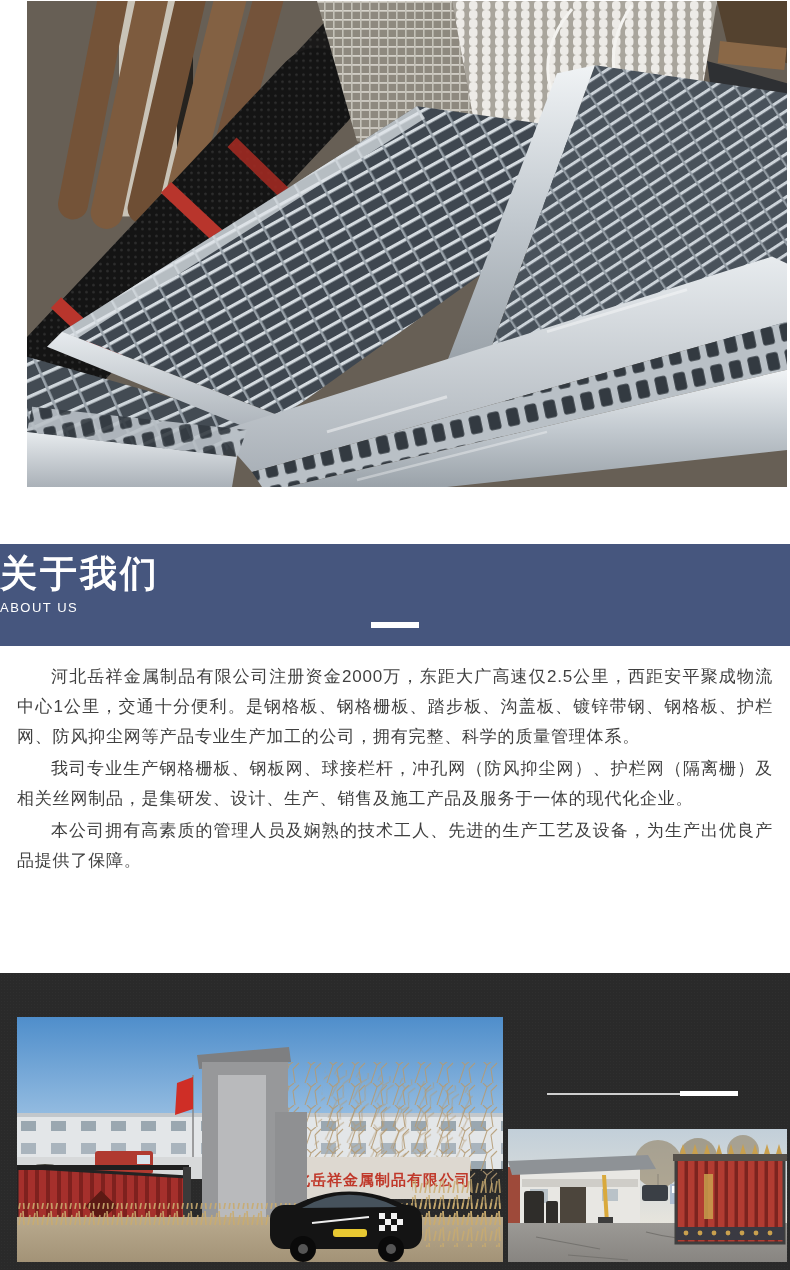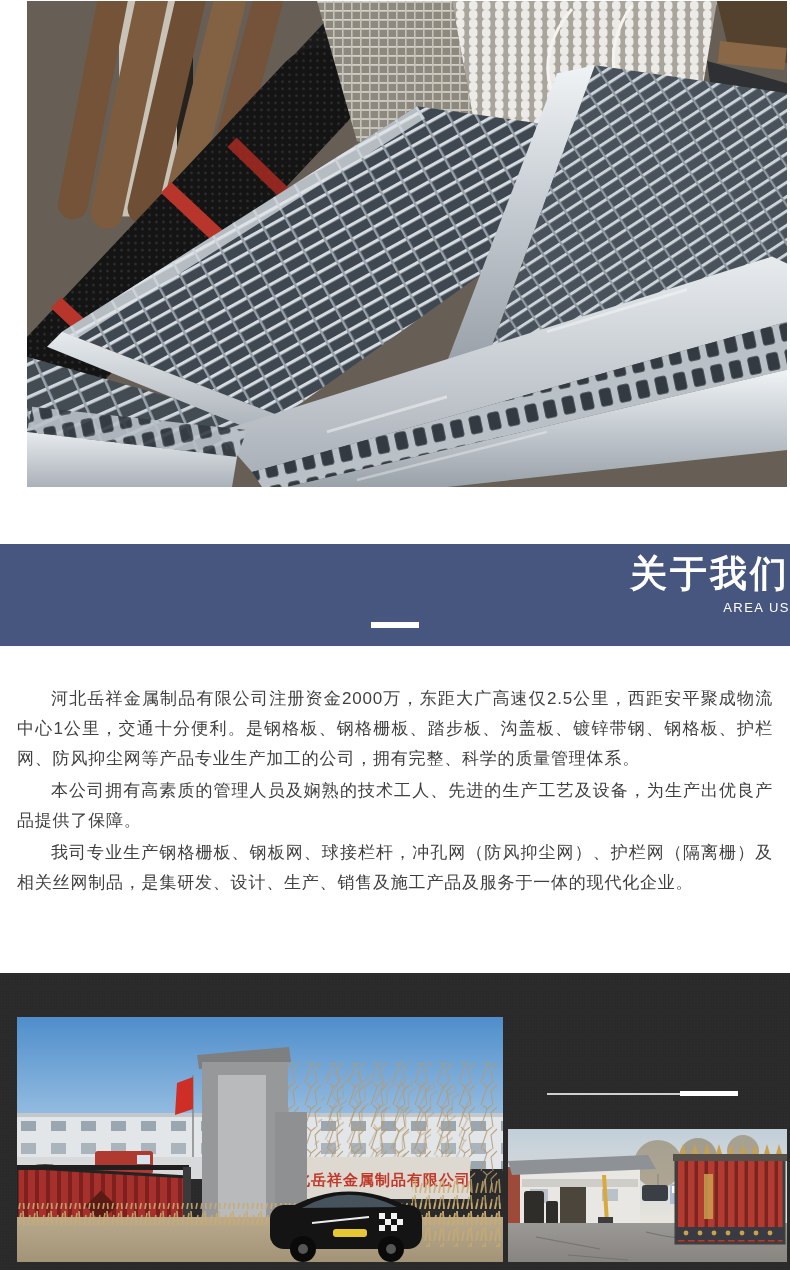--- a/index.html
+++ b/index.html
@@ -5,27 +5,27 @@
   html,body{margin:0;padding:0;background:#ffffff;}
   .page{position:relative;width:790px;height:1270px;background:#ffffff;overflow:hidden;
         font-family:"Liberation Sans",sans-serif;}
 
   
   .hero{position:absolute;left:27px;top:1px;width:760px;height:486px;overflow:hidden;}
   .hero svg{display:block;width:100%;height:100%;}
 
   
   .about-banner{position:absolute;left:0;top:544px;width:790px;height:102px;
-                background:#46567e;text-align:right;color:#ffffff;}
+                background:#46567e;text-align:left;color:#ffffff;}
   .about-title{padding-top:10px;font-size:37px;font-weight:bold;letter-spacing:3px;line-height:40px;}
   .about-sub{margin-top:6px;font-size:13px;letter-spacing:1.5px;}
   .about-bar{width:48px;height:6px;background:#ffffff;margin:7px auto 0 auto;}
 
   
-  .about-text{position:absolute;left:17px;top:646px;width:756px;padding-top:22px;margin-top:16px;}
+  .about-text{position:absolute;left:17px;top:646px;width:756px;padding-top:16px;}
   .about-text p{margin:0;font-size:17px;line-height:30px;letter-spacing:0.8px;
                 color:#3f3f3f;text-align:justify;text-indent:2em;}
   .about-text p + p{margin-top:2px;}
 
   
   .factory{position:absolute;left:0;top:973px;width:790px;height:297px;background:#2a2a2a;
            background-image:radial-gradient(rgba(255,255,255,0.025) 1px,transparent 1px);
            background-size:3px 3px;}
   .photo-left{position:absolute;left:17px;top:44px;width:486px;height:245px;overflow:hidden;}
   .photo-right{position:absolute;left:508px;top:156px;width:279px;height:133px;overflow:hidden;}
@@ -137,28 +137,28 @@
 
         <path d="M300,430 L420,395" stroke="#ffffff" stroke-width="3" opacity="0.45"></path>
         <path d="M520,330 L660,288" stroke="#ffffff" stroke-width="3" opacity="0.4"></path>
         <path d="M330,478 L520,430" stroke="#ffffff" stroke-width="2.5" opacity="0.35"></path>
       </g>
     </svg>
   </div>
 
   <section class="about-banner">
     <div class="about-title">关于我们</div>
-    <div class="about-sub">AREA US</div>
+    <div class="about-sub">ABOUT US</div>
     <div class="about-bar"></div>
   </section>
 
   <section class="about-text">
     <p>河北岳祥金属制品有限公司注册资金2000万，东距大广高速仅2.5公里，西距安平聚成物流中心1公里，交通十分便利。是钢格板、钢格栅板、踏步板、沟盖板、镀锌带钢、钢格板、护栏网、防风抑尘网等产品专业生产加工的公司，拥有完整、科学的质量管理体系。</p>
+    <p>我司专业生产钢格栅板、钢板网、球接栏杆，冲孔网（防风抑尘网）、护栏网（隔离栅）及相关丝网制品，是集研发、设计、生产、销售及施工产品及服务于一体的现代化企业。</p>
     <p>本公司拥有高素质的管理人员及娴熟的技术工人、先进的生产工艺及设备，为生产出优良产品提供了保障。</p>
-    <p>我司专业生产钢格栅板、钢板网、球接栏杆，冲孔网（防风抑尘网）、护栏网（隔离栅）及相关丝网制品，是集研发、设计、生产、销售及施工产品及服务于一体的现代化企业。</p>
   </section>
 
   <section class="factory">
 
     <div class="photo-left">
       <svg viewBox="0 0 486 245" preserveAspectRatio="none">
         <defs>
           <linearGradient id="skyL" x1="0" y1="0" x2="0" y2="1">
             <stop offset="0" stop-color="#4f8ecb"></stop>
               <stop offset="1" stop-color="#b8d4ec"></stop>

